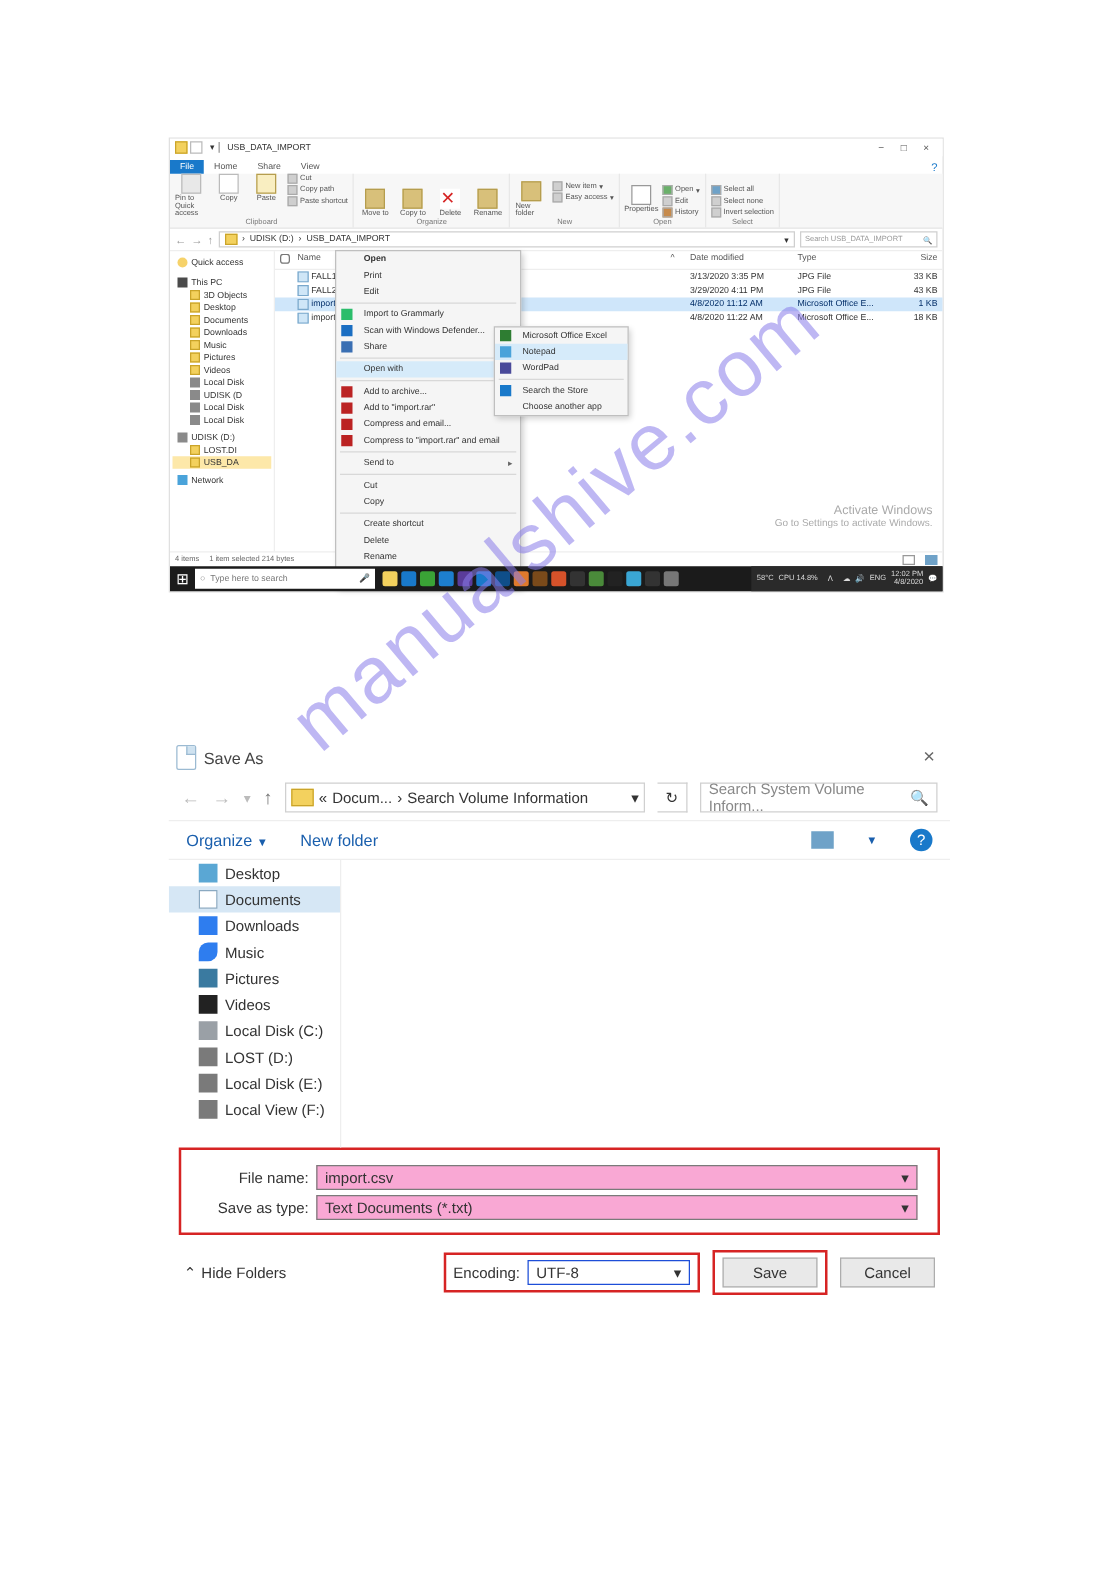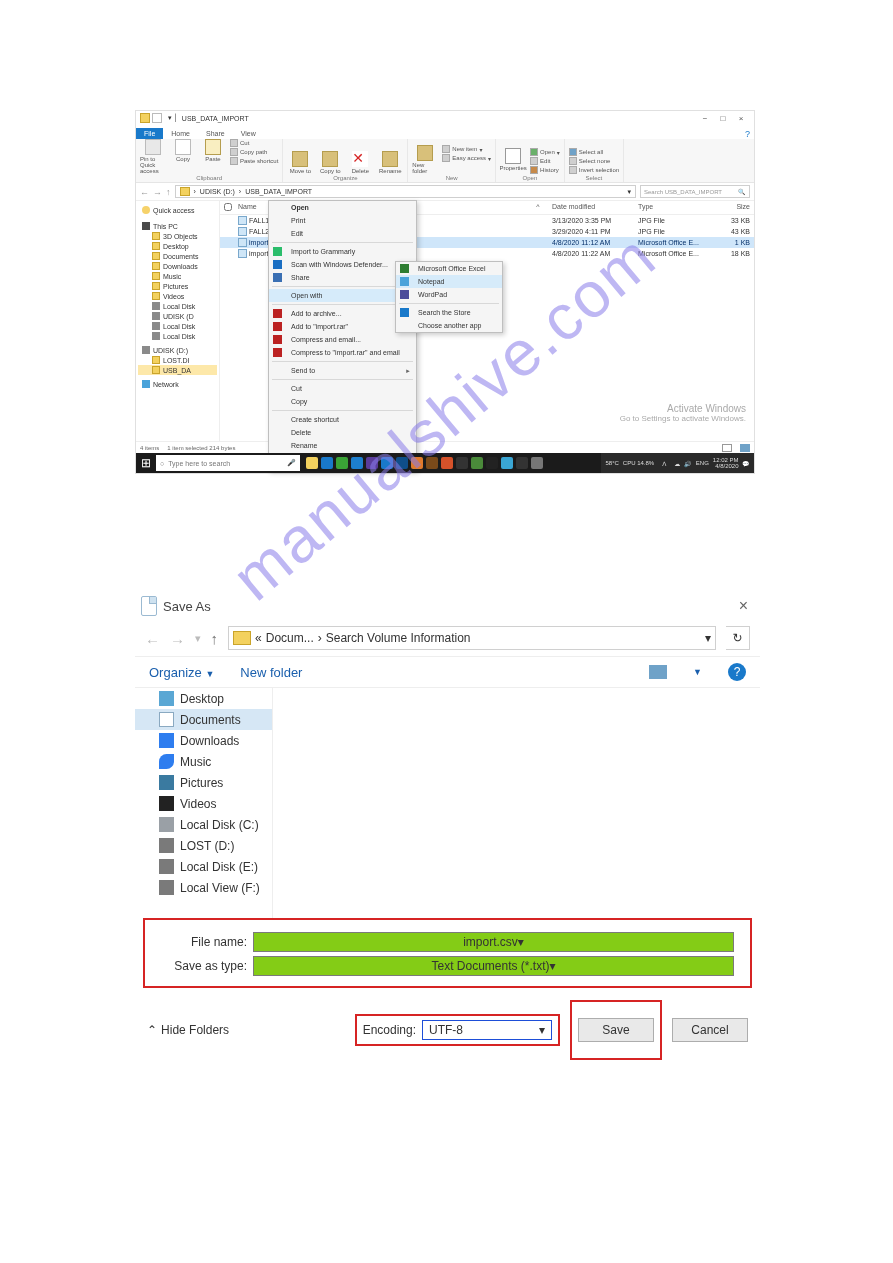--- a/index.html
+++ b/index.html
@@ -107,29 +107,29 @@
   .sd-tree .titem .ic.dl{background:#2e7def;}
   .sd-tree .titem .ic.music{background:#2e7def; border-radius:50% 0 50% 0;}
   .sd-tree .titem .ic.pics{background:#3a7aa0;}
   .sd-tree .titem .ic.vids{background:#222;}
   .sd-tree .titem .ic.disk{background:#9aa0a6;}
   .sd-tree .titem .ic.drv{background:#7a7a7a;}
   .sd-content{flex:1; display:flex; align-items:center; justify-content:center; color:#777; font-size:13px;}
   .sd-fields{padding:8px 12px 2px 12px;}
   .sd-fields .row{display:flex; align-items:center; margin-bottom:4px;}
   .sd-fields label{width:86px; text-align:right; margin-right:6px; font-size:12px;}
-  .sd-fields .combo{flex:1; border:1px solid #7a7a7a; height:20px; display:flex; align-items:center; justify-content:center; padding:0 6px; font-size:12px; background:#84cc16;}
+  .sd-fields .combo{flex:1; border:1px solid #7a7a7a; height:20px; display:flex; align-items:center; justify-content:space-between; padding:0 6px; font-size:12px; background:#f9a8d4;}
   .redbox-fields{border:2px solid #d62424; padding:4px; margin:0 8px;}
   .sd-bottom{display:flex; align-items:center; padding:12px 12px 8px 12px; gap:10px;}
   .sd-bottom .hide{font-size:12px; display:flex; align-items:center; gap:4px;}
   .sd-bottom .spacer{flex:1;}
   .sd-bottom .enc-wrap{border:2px solid #d62424; padding:4px 6px; display:flex; align-items:center; gap:6px;}
   .sd-bottom .combo{border:1px solid #1d4ed8; height:20px; width:130px; display:flex; align-items:center; justify-content:space-between; padding:0 6px; font-size:12px; background:#fff;}
   .sd-bottom .btn{border:1px solid #adadad; background:#e9e9e9; min-width:76px; height:24px; font-size:12px; display:flex; align-items:center; justify-content:center;}
-  .sd-bottom .save-wrap{border:2px solid #d62424; padding:16px 6px;}
+  .sd-bottom .save-wrap{border:2px solid #d62424; padding:4px 6px;}
   
   .page-container{height:1263px; position:relative;}
 </style>
 </head>
 <body>
 <div class="page-container">
 
 <div class="watermark">manualshive.com</div>
 
 <div class="win-top">
@@ -558,20 +558,24 @@
     <div class="pathbox">
       <span class="fld"></span>
       <span>«</span>
       <span>Docum...</span>
       <span>›</span>
       <span>Search Volume Information</span>
       <span style="flex:1;"></span>
       <span>▾</span>
     </div>
     <div class="refresh">↻</div>
+    <div class="searchbox">
+      <span>Search System Volume Inform...</span>
+      <span>🔍</span>
+    </div>
   </div>
   <div class="sd-toolbar">
     <span class="link"><span>Organize</span> <span style="font-size:9px;">▼</span></span>
     <span class="link">New folder</span>
     <span class="spacer"></span>
     <span class="vicon"></span>
         <span style="font-size:9px;color:#1a5fad;">▼</span>
     <span class="help">?</span>
   </div>
   <div class="sd-body">

